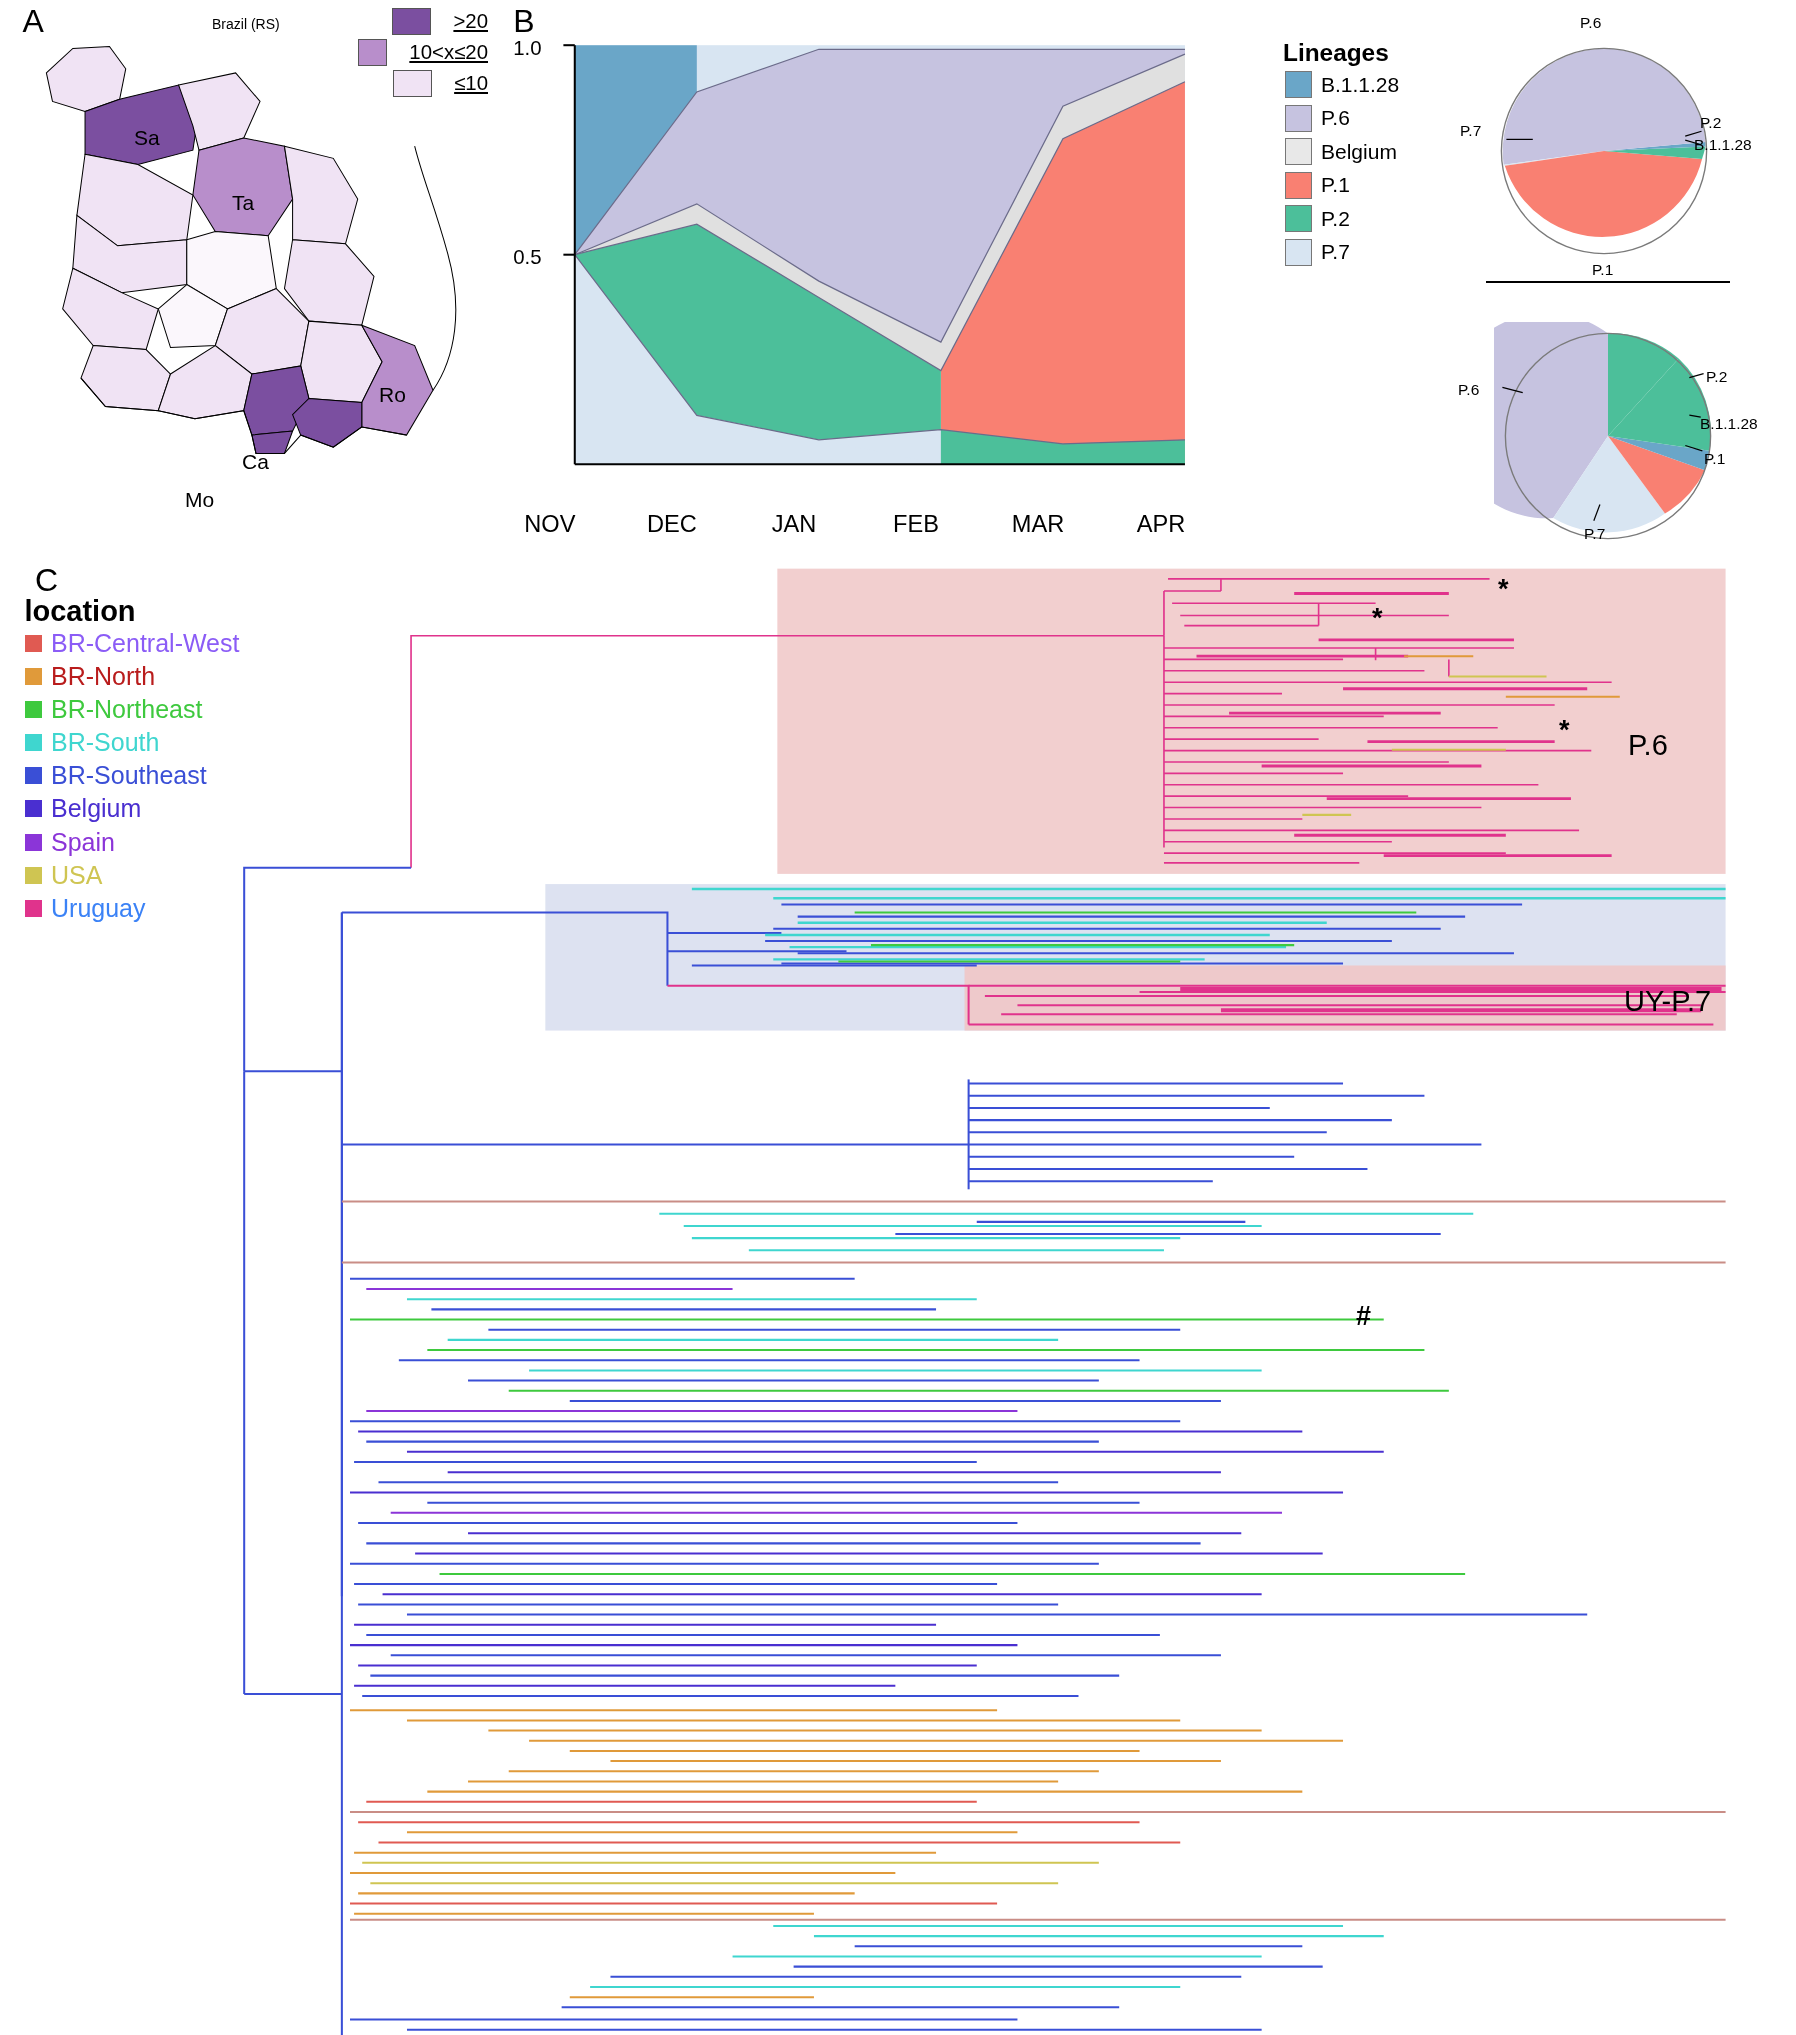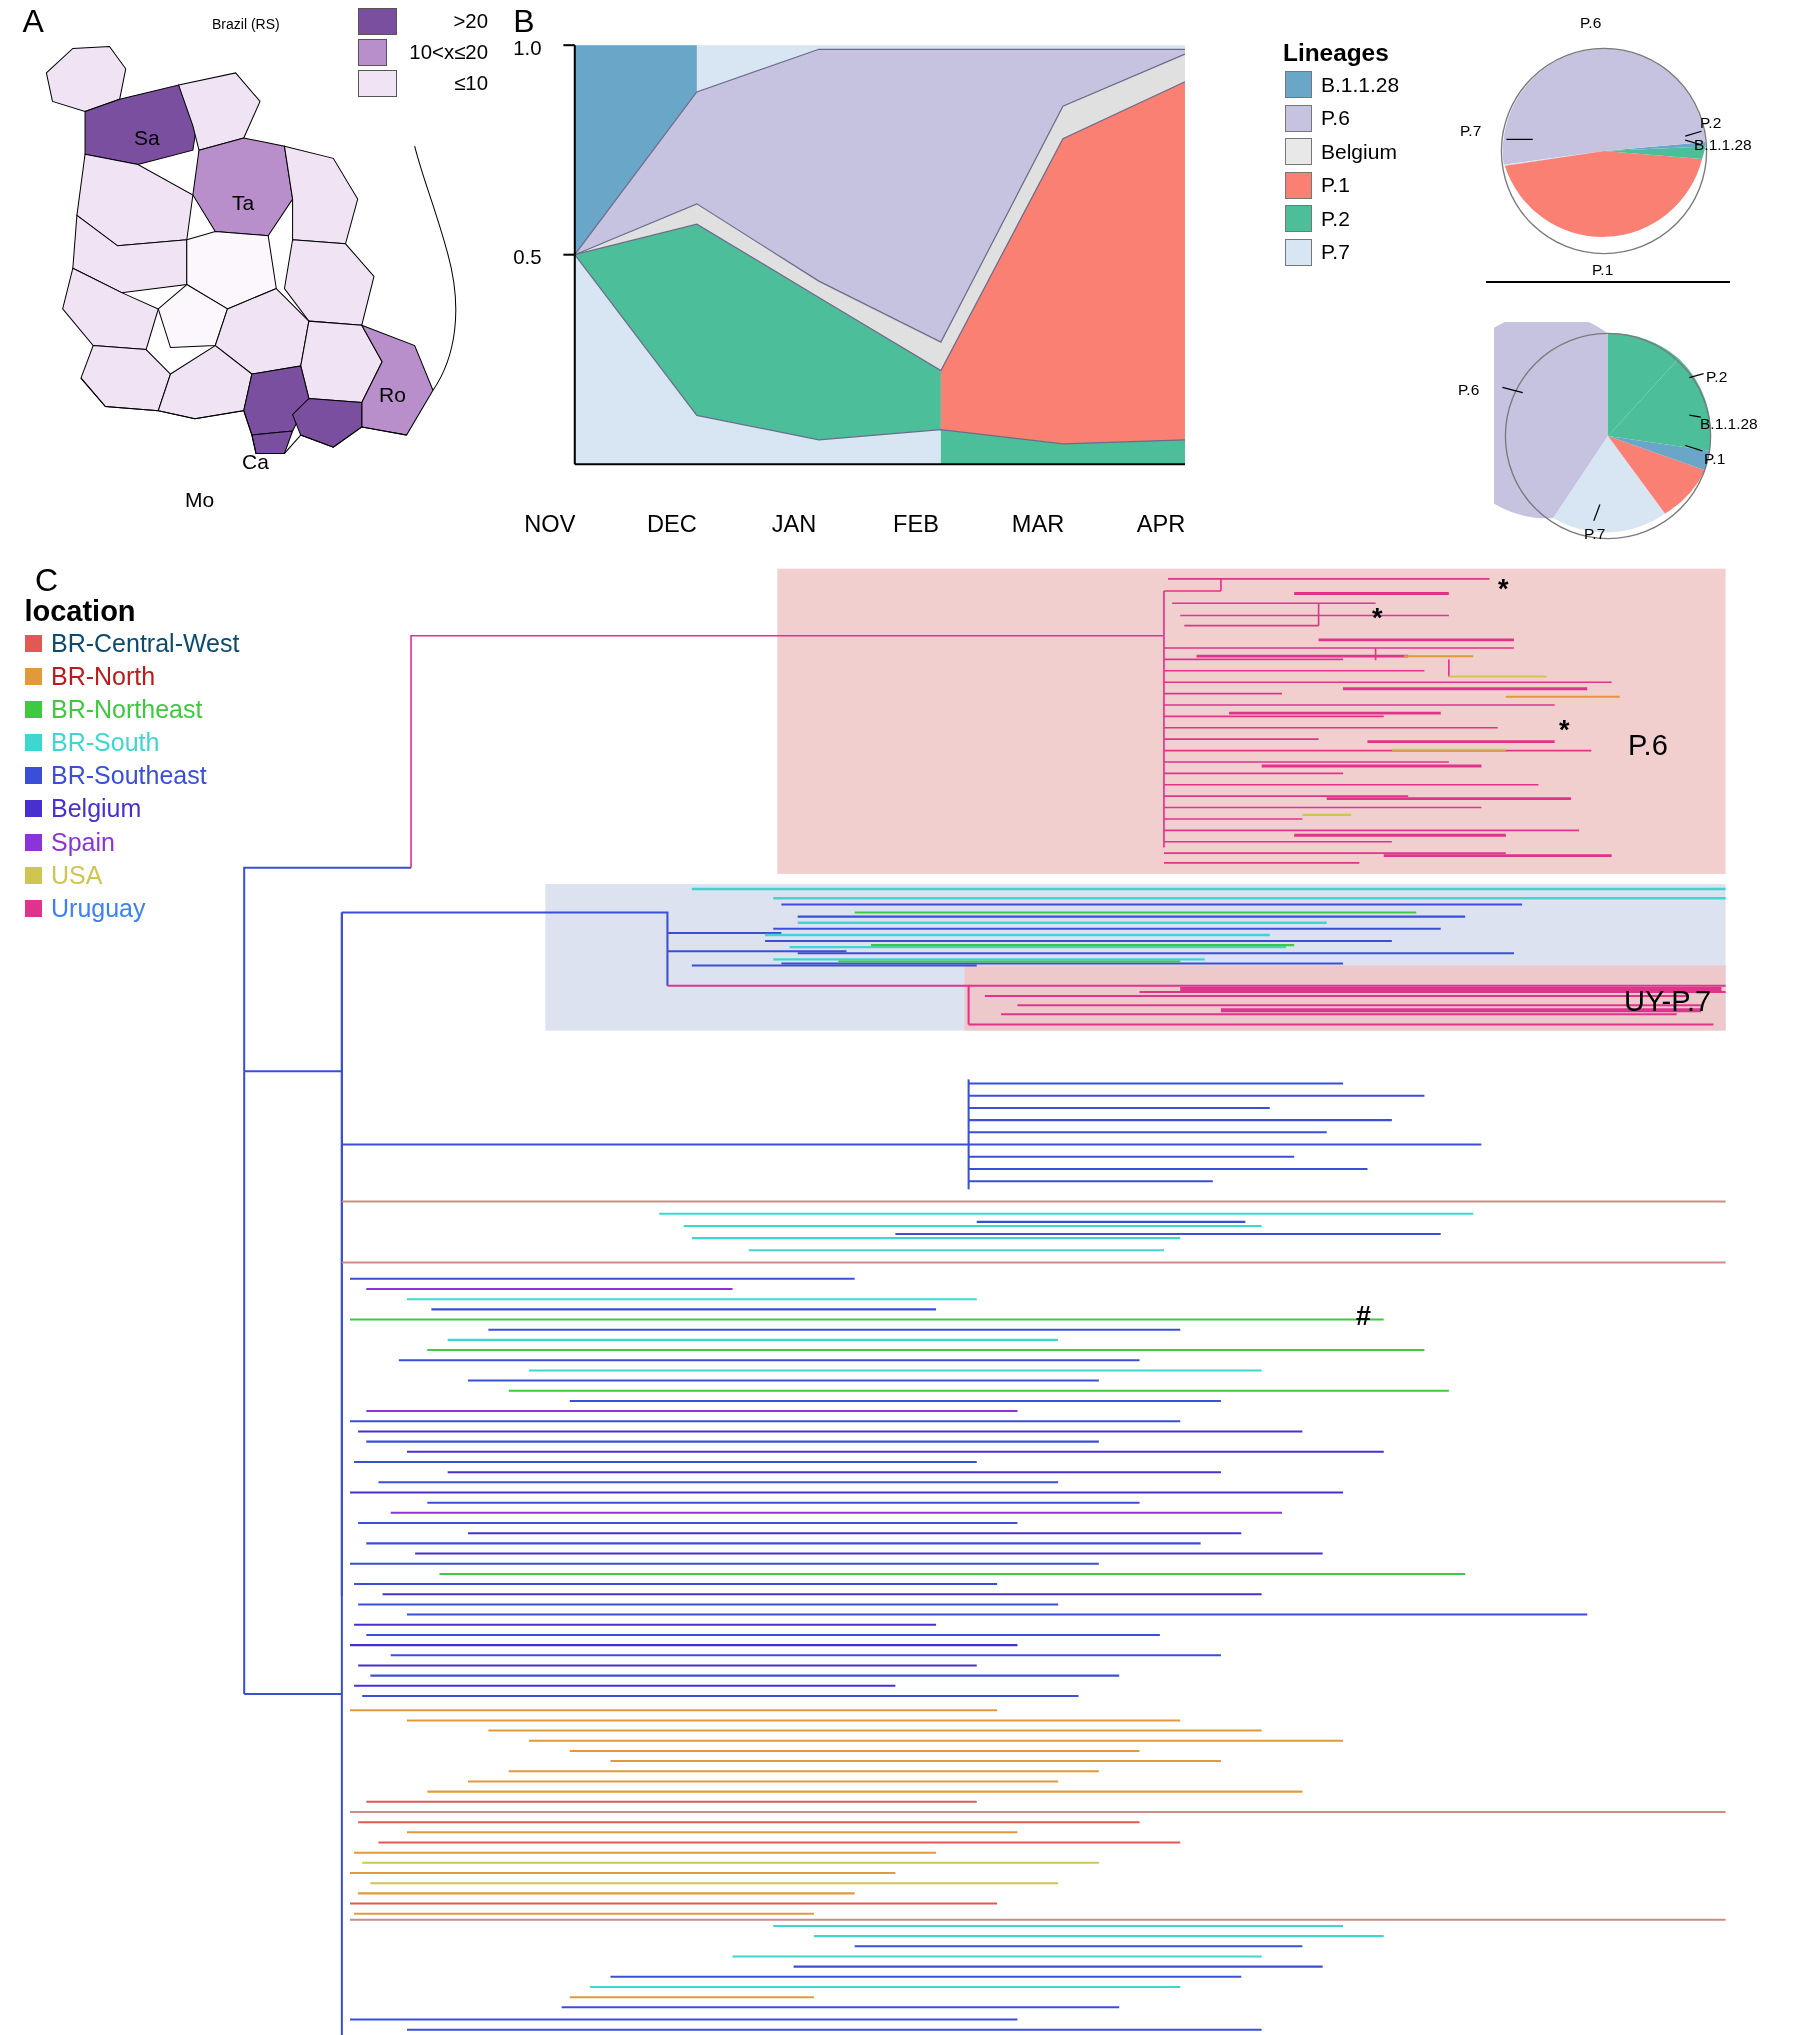--- a/index.html
+++ b/index.html
@@ -4,21 +4,21 @@
 <style>
   html,body{margin:0;padding:0;background:#ffffff;}
   body{width:1796px;height:2333px;font-family:"Liberation Sans",sans-serif;color:#000;position:relative;overflow:hidden;}
   .panel-letter{position:absolute;font-size:32px;font-weight:400;color:#000;}
 
   
   #panelA{position:absolute;left:0;top:0;width:501px;height:554px;}
   #panelA .letter{left:22.4px;top:3.3px;}
   .mapCountryLabel{position:absolute;font-size:14px;color:#000000;}
   .legendBoxA{position:absolute;left:358px;top:8.1px;width:130px;}
-  .legendRowA{display:flex;align-items:center;gap:22px;margin-bottom:4.1px;justify-content:space-between;}
+  .legendRowA{display:flex;align-items:center;gap:22px;margin-bottom:4.1px;justify-content:flex-end;text-decoration:underline;}
   .legendSwatchA{width:37px;height:25px;display:block;border:0.4px solid #555;}
   .legendTextA{font-size:20.4px;}
   .mapSvgWrap{position:absolute;left:24.4px;top:24.4px;}
   .deptLabel{position:absolute;font-size:21px;color:#000;}
 
   
   #panelB{position:absolute;left:501px;top:0;width:1296px;height:554px;}
   #panelB .letter{left:12.2px;top:3.3px;}
   .areaWrap{position:absolute;left:41px;top:33px;width:692px;height:488px;}
   .axisLabelB{position:absolute;font-size:20.4px;}
@@ -252,21 +252,21 @@
   </svg>
 </div>
 
 <div id="panelC">
   <div class="panel-letter letter">C</div>
 
   <div class="locTitle">location</div>
   <div class="locList">
     <div class="locRow">
       <span class="locSwatch" style="background:#e05a52"></span>
-      <span class="locText" style="color:#0c4a6e">BR-Central-West</span>
+      <span class="locText" style="color:#8b5cf6">BR-Central-West</span>
     </div>
     <div class="locRow">
       <span class="locSwatch" style="background:#e09a3a"></span>
       <span class="locText" style="color:#b91c1c">BR-North</span>
     </div>
     <div class="locRow">
       <span class="locSwatch" style="background:#3ec93e"></span>
       <span class="locText" style="color:#3ec93e">BR-Northeast</span>
     </div>
     <div class="locRow">

